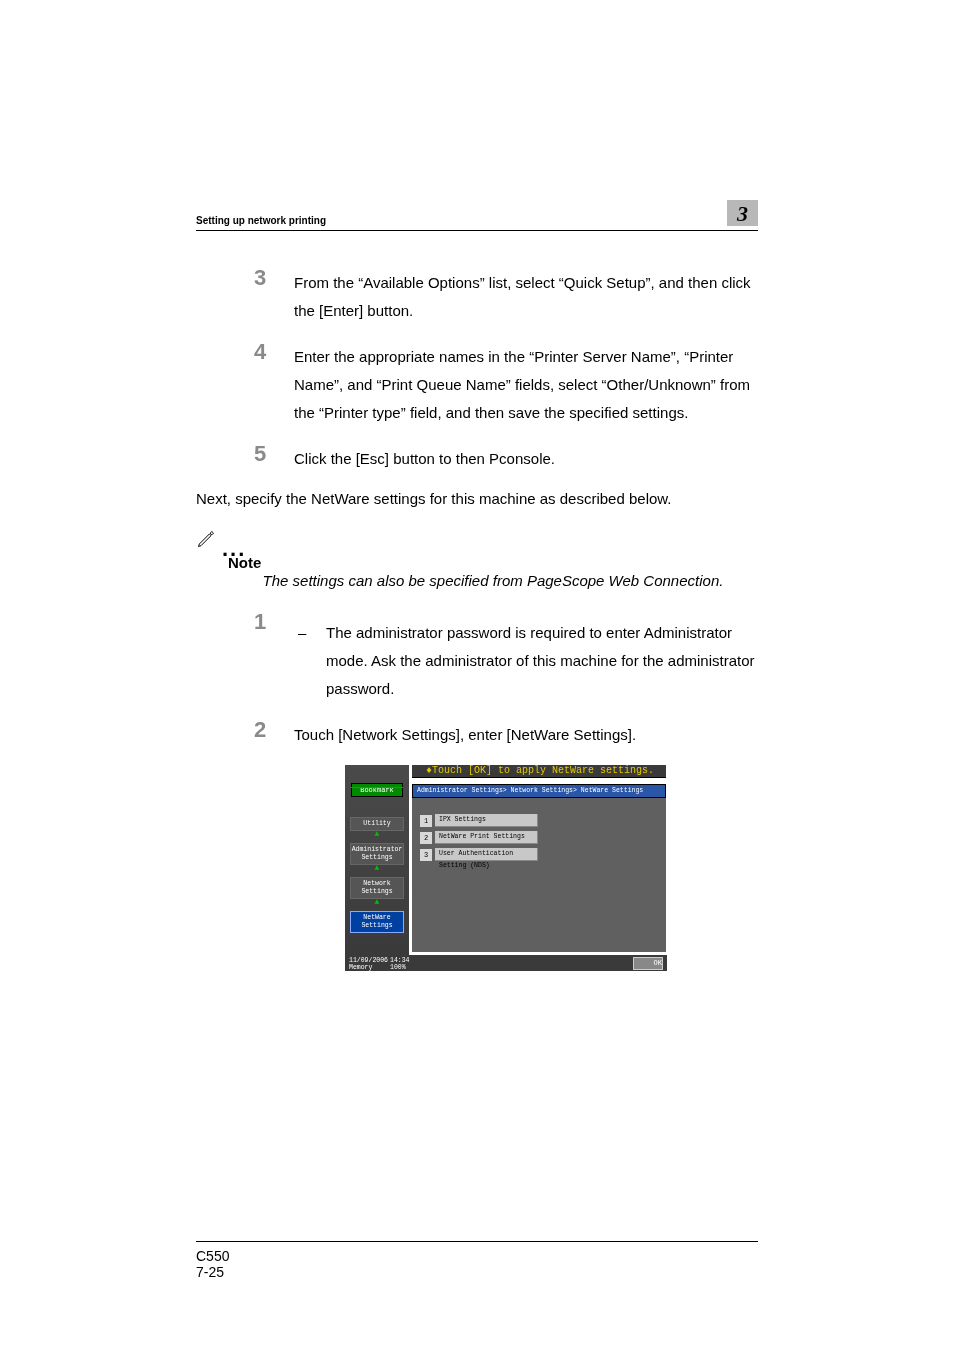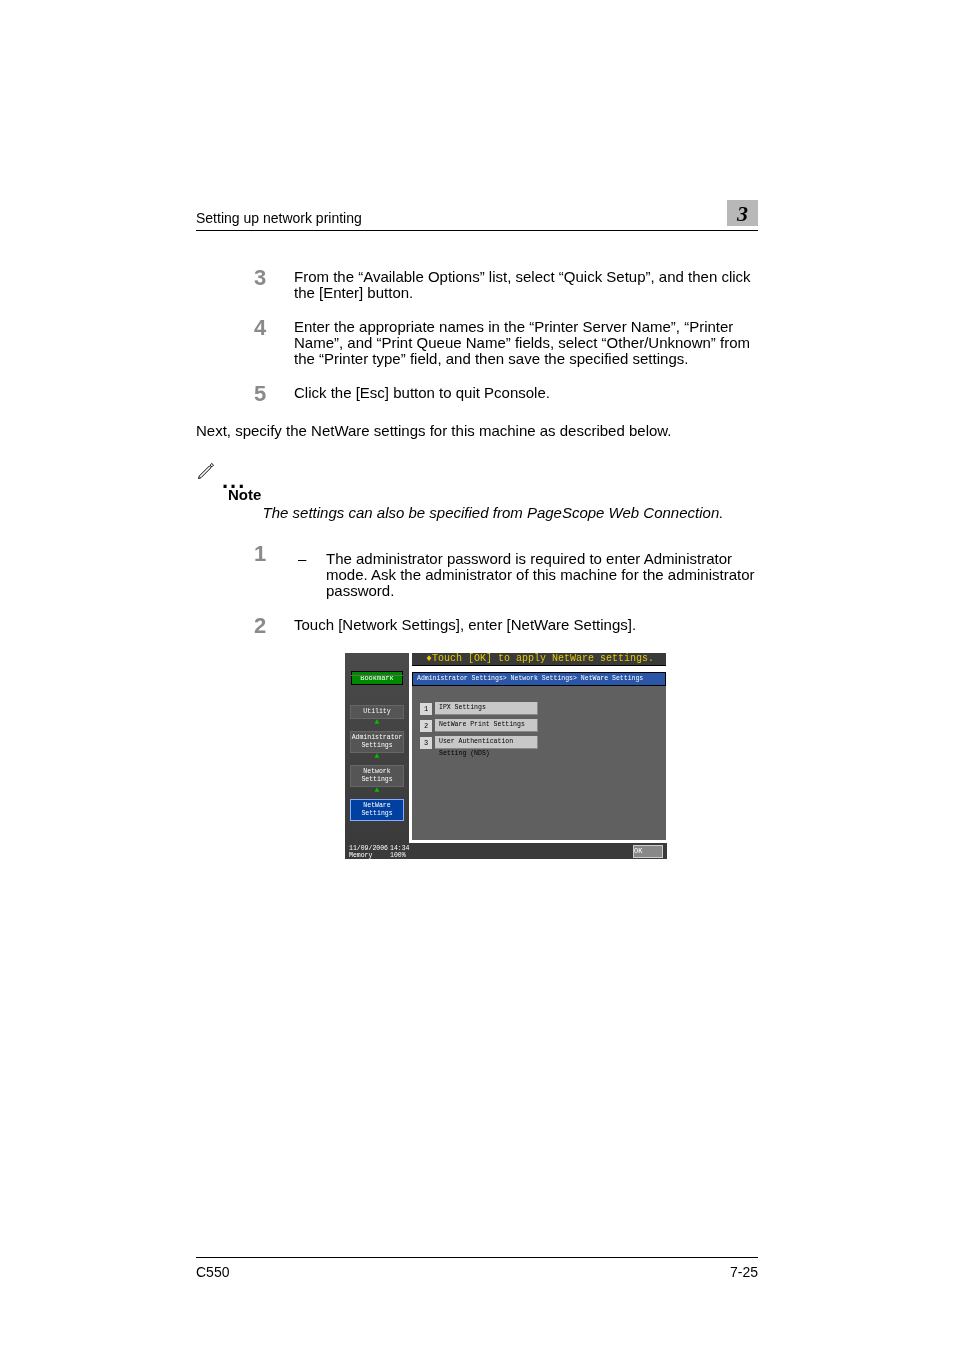--- a/index.html
+++ b/index.html
@@ -18,21 +18,22 @@
     position: relative;
   }
   .header-line {
     display: flex;
     justify-content: space-between;
     align-items: flex-end;
     border-bottom: 1px solid #000;
     padding-bottom: 4px;
   }
   .header-left {
-    font-size: 14px;
+    font-size: 10px;
+    font-weight: bold;
   }
   .chapter-badge {
     background: #b8b8b8;
     padding: 2px 10px 0 10px;
     font-family: Georgia, 'Times New Roman', serif;
     font-weight: bold;
     font-style: italic;
     font-size: 22px;
     line-height: 24px;
     color: #000;
@@ -49,21 +50,21 @@
     font-family: Arial, Helvetica, sans-serif;
     font-weight: bold;
     font-size: 22px;
     color: #8a8a8a;
     width: 40px;
     flex-shrink: 0;
     line-height: 22px;
   }
   .step-text {
     flex: 1;
-    line-height: 16px;
+    line-height: 28px;
     padding-top: 2px;
   }
   .plain-para {
     line-height: 20px;
     margin-bottom: 6px;
   }
   .note-block {
     margin: 20px 0 20px 0;
   }
   .pencil-dots {
@@ -219,35 +220,36 @@
   .ss-status .dt { position: absolute; left: 4px; top: 2px; line-height: 7px; color:#fff;}
   .ss-status .mem { position: absolute; left: 45px; top: 2px; line-height: 7px; color:#fff;}
   .ok-btn {
     position: absolute;
     right: 4px;
     top: 2px;
     width: 28px;
     height: 11px;
     background: #888;
     border: 1px solid #ccc;
-    text-align: left;
+    text-align: right;
     line-height: 11px;
     color:#fff;
     font-size:7px;
   }
   .footer {
     position: absolute;
     bottom: 70px;
     left: 196px;
     right: 196px;
     display: flex;
     justify-content: space-between;
     border-top: 1px solid #000;
     padding-top: 6px;
     font-size: 14px;
+    flex-direction: column;
   }
 </style>
 </head>
 <body>
 
 <div class="page">
 
   <div class="header-line">
     <span class="header-left">Setting up network printing</span>
     <span class="chapter-badge">3</span>
@@ -258,21 +260,21 @@
     <div class="num-step">
       <div class="step-num">3</div>
       <div class="step-text">From the “Available Options” list, select “Quick Setup”, and then click the [Enter] button.</div>
     </div>
     <div class="num-step">
       <div class="step-num">4</div>
       <div class="step-text">Enter the appropriate names in the “Printer Server Name”, “Printer Name”, and “Print Queue Name” fields, select “Other/Unknown” from the “Printer type” field, and then save the specified settings.</div>
     </div>
     <div class="num-step">
       <div class="step-num">5</div>
-      <div class="step-text">Click the [Esc] button to quit Pconsole.</div>
+      <div class="step-text">Click the [Esc] button to then Pconsole.</div>
     </div>
 
     <div class="plain-para" style="margin-left:-58px;">Next, specify the NetWare settings for this machine as described below.</div>
 
     <div class="note-block" style="margin-left:-58px;">
       <div class="pencil-dots">
         <span>
           <svg class="pencil-svg" viewBox="0 0 24 24">
               <path d="M3 21l3-1 12-12-2-2L4 18l-1 3zm14-16l2 2 2-2-2-2-2 2z" fill="none" stroke="#000" stroke-width="1.2"></path>
             </svg>

